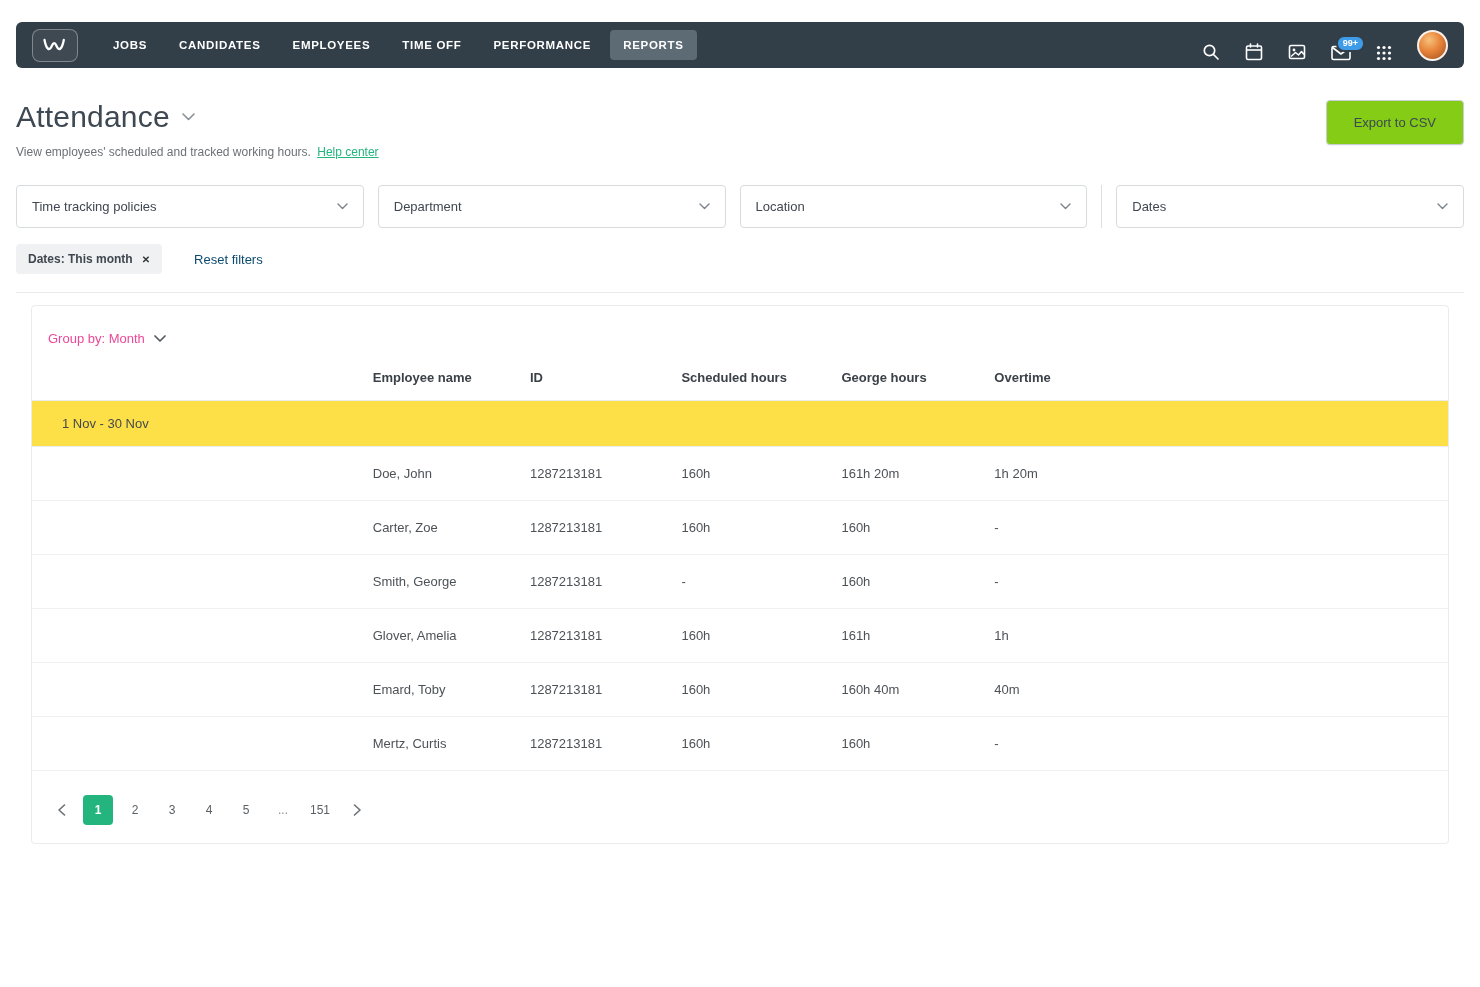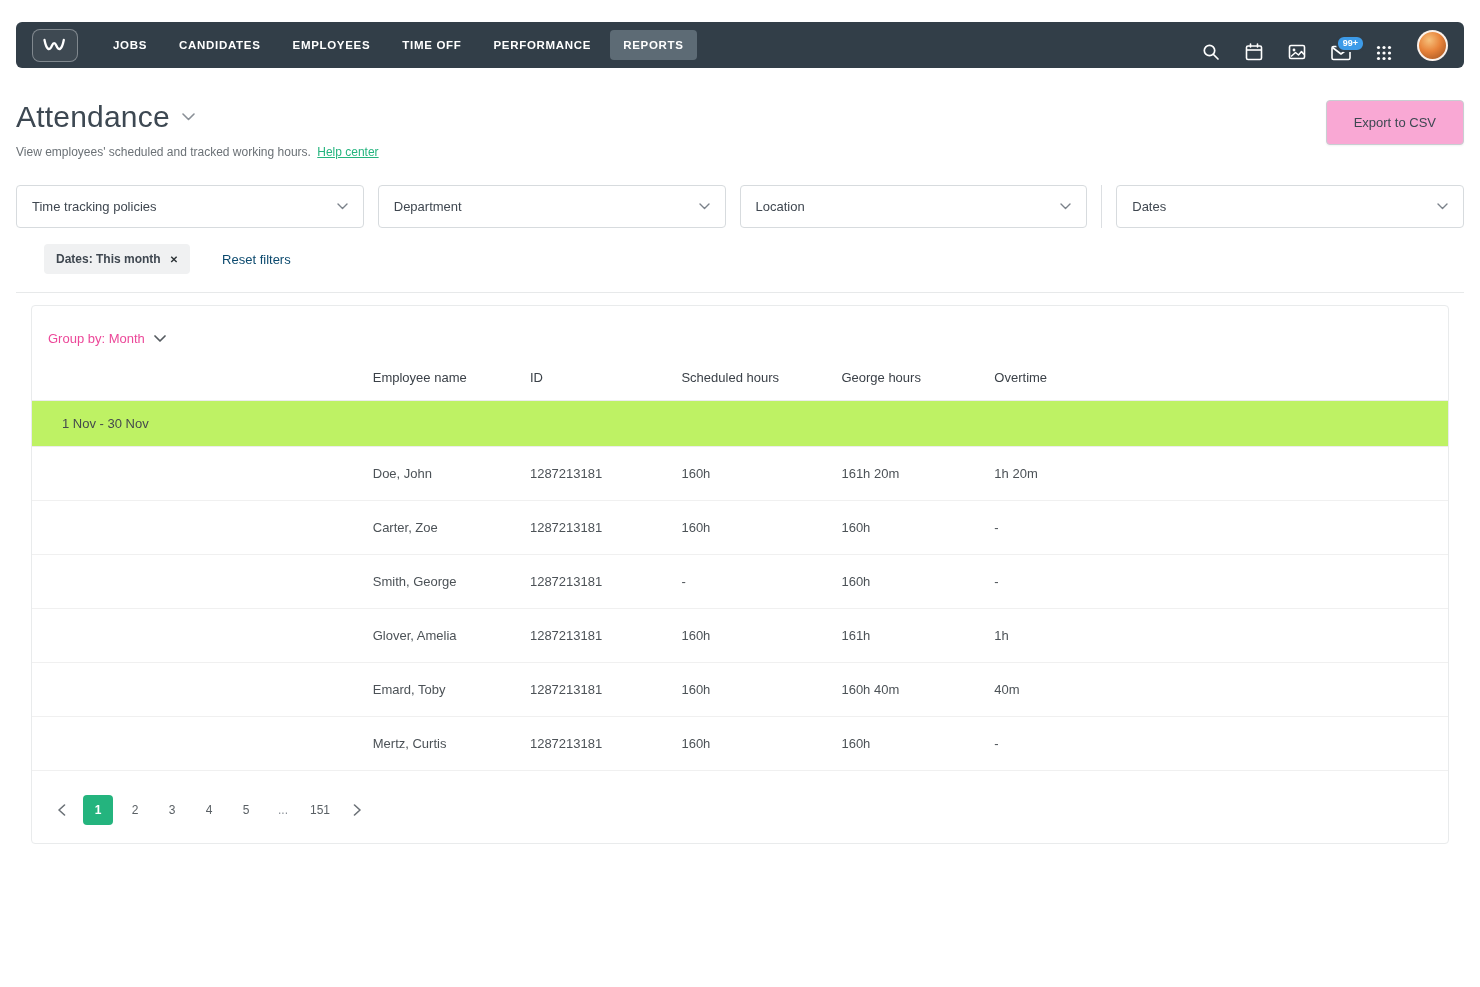--- a/index.html
+++ b/index.html
@@ -59,66 +59,66 @@
   }
 
   
   .page-head { display: flex; justify-content: space-between; align-items: flex-start; padding-top: 32px; }
   .title-row { display: flex; align-items: center; gap: 12px; cursor: pointer; width: max-content; }
   h1 { font-size: 30px; font-weight: 400; color: #3d4852; letter-spacing: .2px; }
   .subtitle { margin-top: 11px; font-size: 12px; color: #6b7176; }
   .help-link { color: var(--accent, #24b47e); text-decoration: underline; margin-left: 3px; cursor: pointer; }
   .export-btn {
     height: 45px; padding: 0 27px;
-    background: #f9a8d4; border: 1px solid #c9ced2; border-radius: 4px;
+    background: #84cc16; border: 1px solid #c9ced2; border-radius: 4px;
     font-family: inherit; font-size: 13px; color: #3d4852;
     box-shadow: 0 1px 2px rgba(0,0,0,.05);
     cursor: pointer;
   }
 
   
   .filters { display: flex; gap: 14px; margin-top: 26px; align-items: stretch; }
   .dropdown {
     flex: 1; height: 43px;
     border: 1px solid #d7dbde; border-radius: 4px; background: #fff;
     display: flex; align-items: center; justify-content: space-between;
     padding: 8px 15px; font-size: 13px; color: #3f4750;
     cursor: pointer;
   }
   .v-divider { width: 1px; background: #dcdfe2; }
   .chips { display: flex; align-items: center; gap: 32px; margin-top: 16px; }
   .chip {
     background: #f0f1f2; border-radius: 4px;
     padding: 8px 12px; font-size: 12px; font-weight: 700; color: #3f4750;
-    display: flex; align-items: center; gap: 9px; margin-left: 28px;
+    display: flex; align-items: center; gap: 9px;
   }
   .chip-x { font-size: 10px; font-weight: 700; cursor: pointer; color: #2c3236; }
   .reset { font-size: 13px; color: #0c4a6e; cursor: pointer; }
 
   .section-divider { border: none; border-top: 1px solid #e7e9ea; margin-top: 18px; }
 
   
   .card {
     margin: 12px 15px 0;
     border: 1px solid #e9ebec; border-radius: 4px; background: #fff;
     padding-bottom: 10px;
   }
   .groupby {
     padding: 25px 16px 16px;
     font-size: 13px; color: #ec4899;
     display: flex; align-items: center; gap: 9px;
     width: max-content; cursor: pointer;
   }
   table { width: 100%; border-collapse: collapse; table-layout: fixed; font-size: 13px; color: #4c5257; }
   thead th {
-    text-align: left; font-size: 13px; font-weight: 400; color: #3b4148;
+    text-align: left; font-size: 13px; font-weight: 700; color: #3b4148;
     padding: 8px 8px 15px 8px;
   }
   tr.group-row td {
-    background: #bef264;
+    background: #fde047;
     border-top: 1px solid #ececec; border-bottom: 1px solid #ececec;
     padding: 15px 8px 15px 30px;
     font-size: 13px; color: #45494d;
   }
   tr.data-row td {
     padding: 19px 8px;
     border-bottom: 1px solid #f0f0f0;
   }
   tr.data-row { cursor: pointer; }
 

